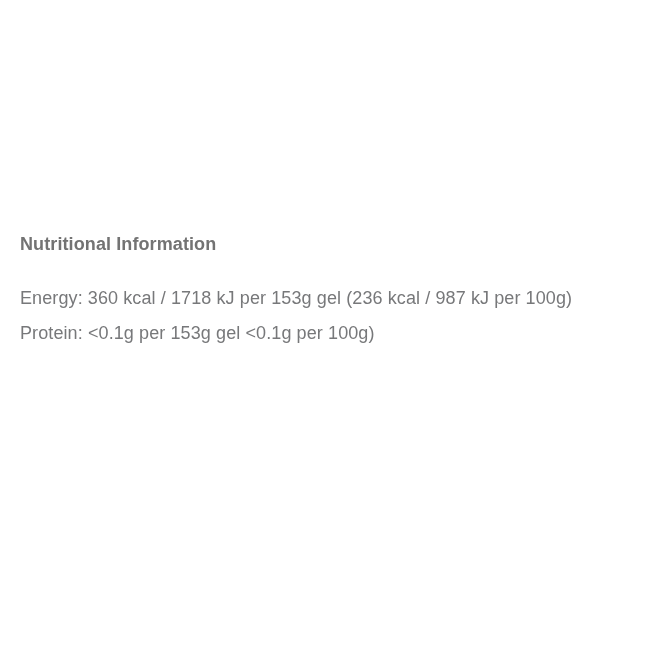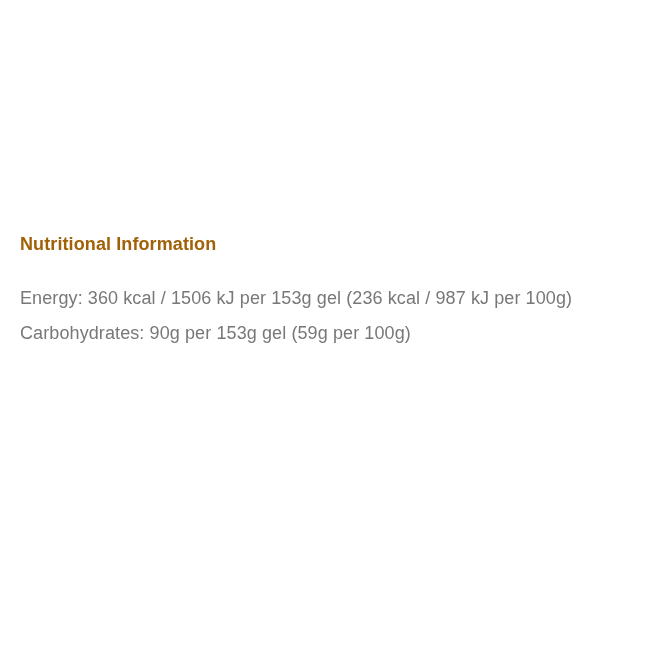--- a/index.html
+++ b/index.html
@@ -19,36 +19,36 @@
   .nutrition-section {
     position: absolute;
     left: 20px;
     top: 233px;
     right: 10px;
   }
   .section-heading {
     font-size: 18px;
     line-height: 22px;
     font-weight: 700;
-    color: #a16207;
+    color: #737373;
     letter-spacing: 0.1px;
     margin: 0 0 32px 0;
   }
   .nutrition-line {
     font-size: 18px;
     line-height: 22px;
     font-weight: 400;
     color: #77787a;
     letter-spacing: 0.1px;
     margin: 0 0 13px 0;
     white-space: nowrap;
   }
 </style>
 </head>
 <body>
 
 <div class="page">
   <section class="nutrition-section">
     <h2 class="section-heading">Nutritional Information</h2>
-    <p class="nutrition-line">Energy: 360 kcal / 1506 kJ per 153g gel (236 kcal / 987 kJ per 100g)</p>
-    <p class="nutrition-line">Carbohydrates: 90g per 153g gel (59g per 100g)</p>
+    <p class="nutrition-line">Energy: 360 kcal / 1718 kJ per 153g gel (236 kcal / 987 kJ per 100g)</p>
+    <p class="nutrition-line">Protein: &lt;0.1g per 153g gel &lt;0.1g per 100g)</p>
   </section>
 </div>
 
 </body></html>

